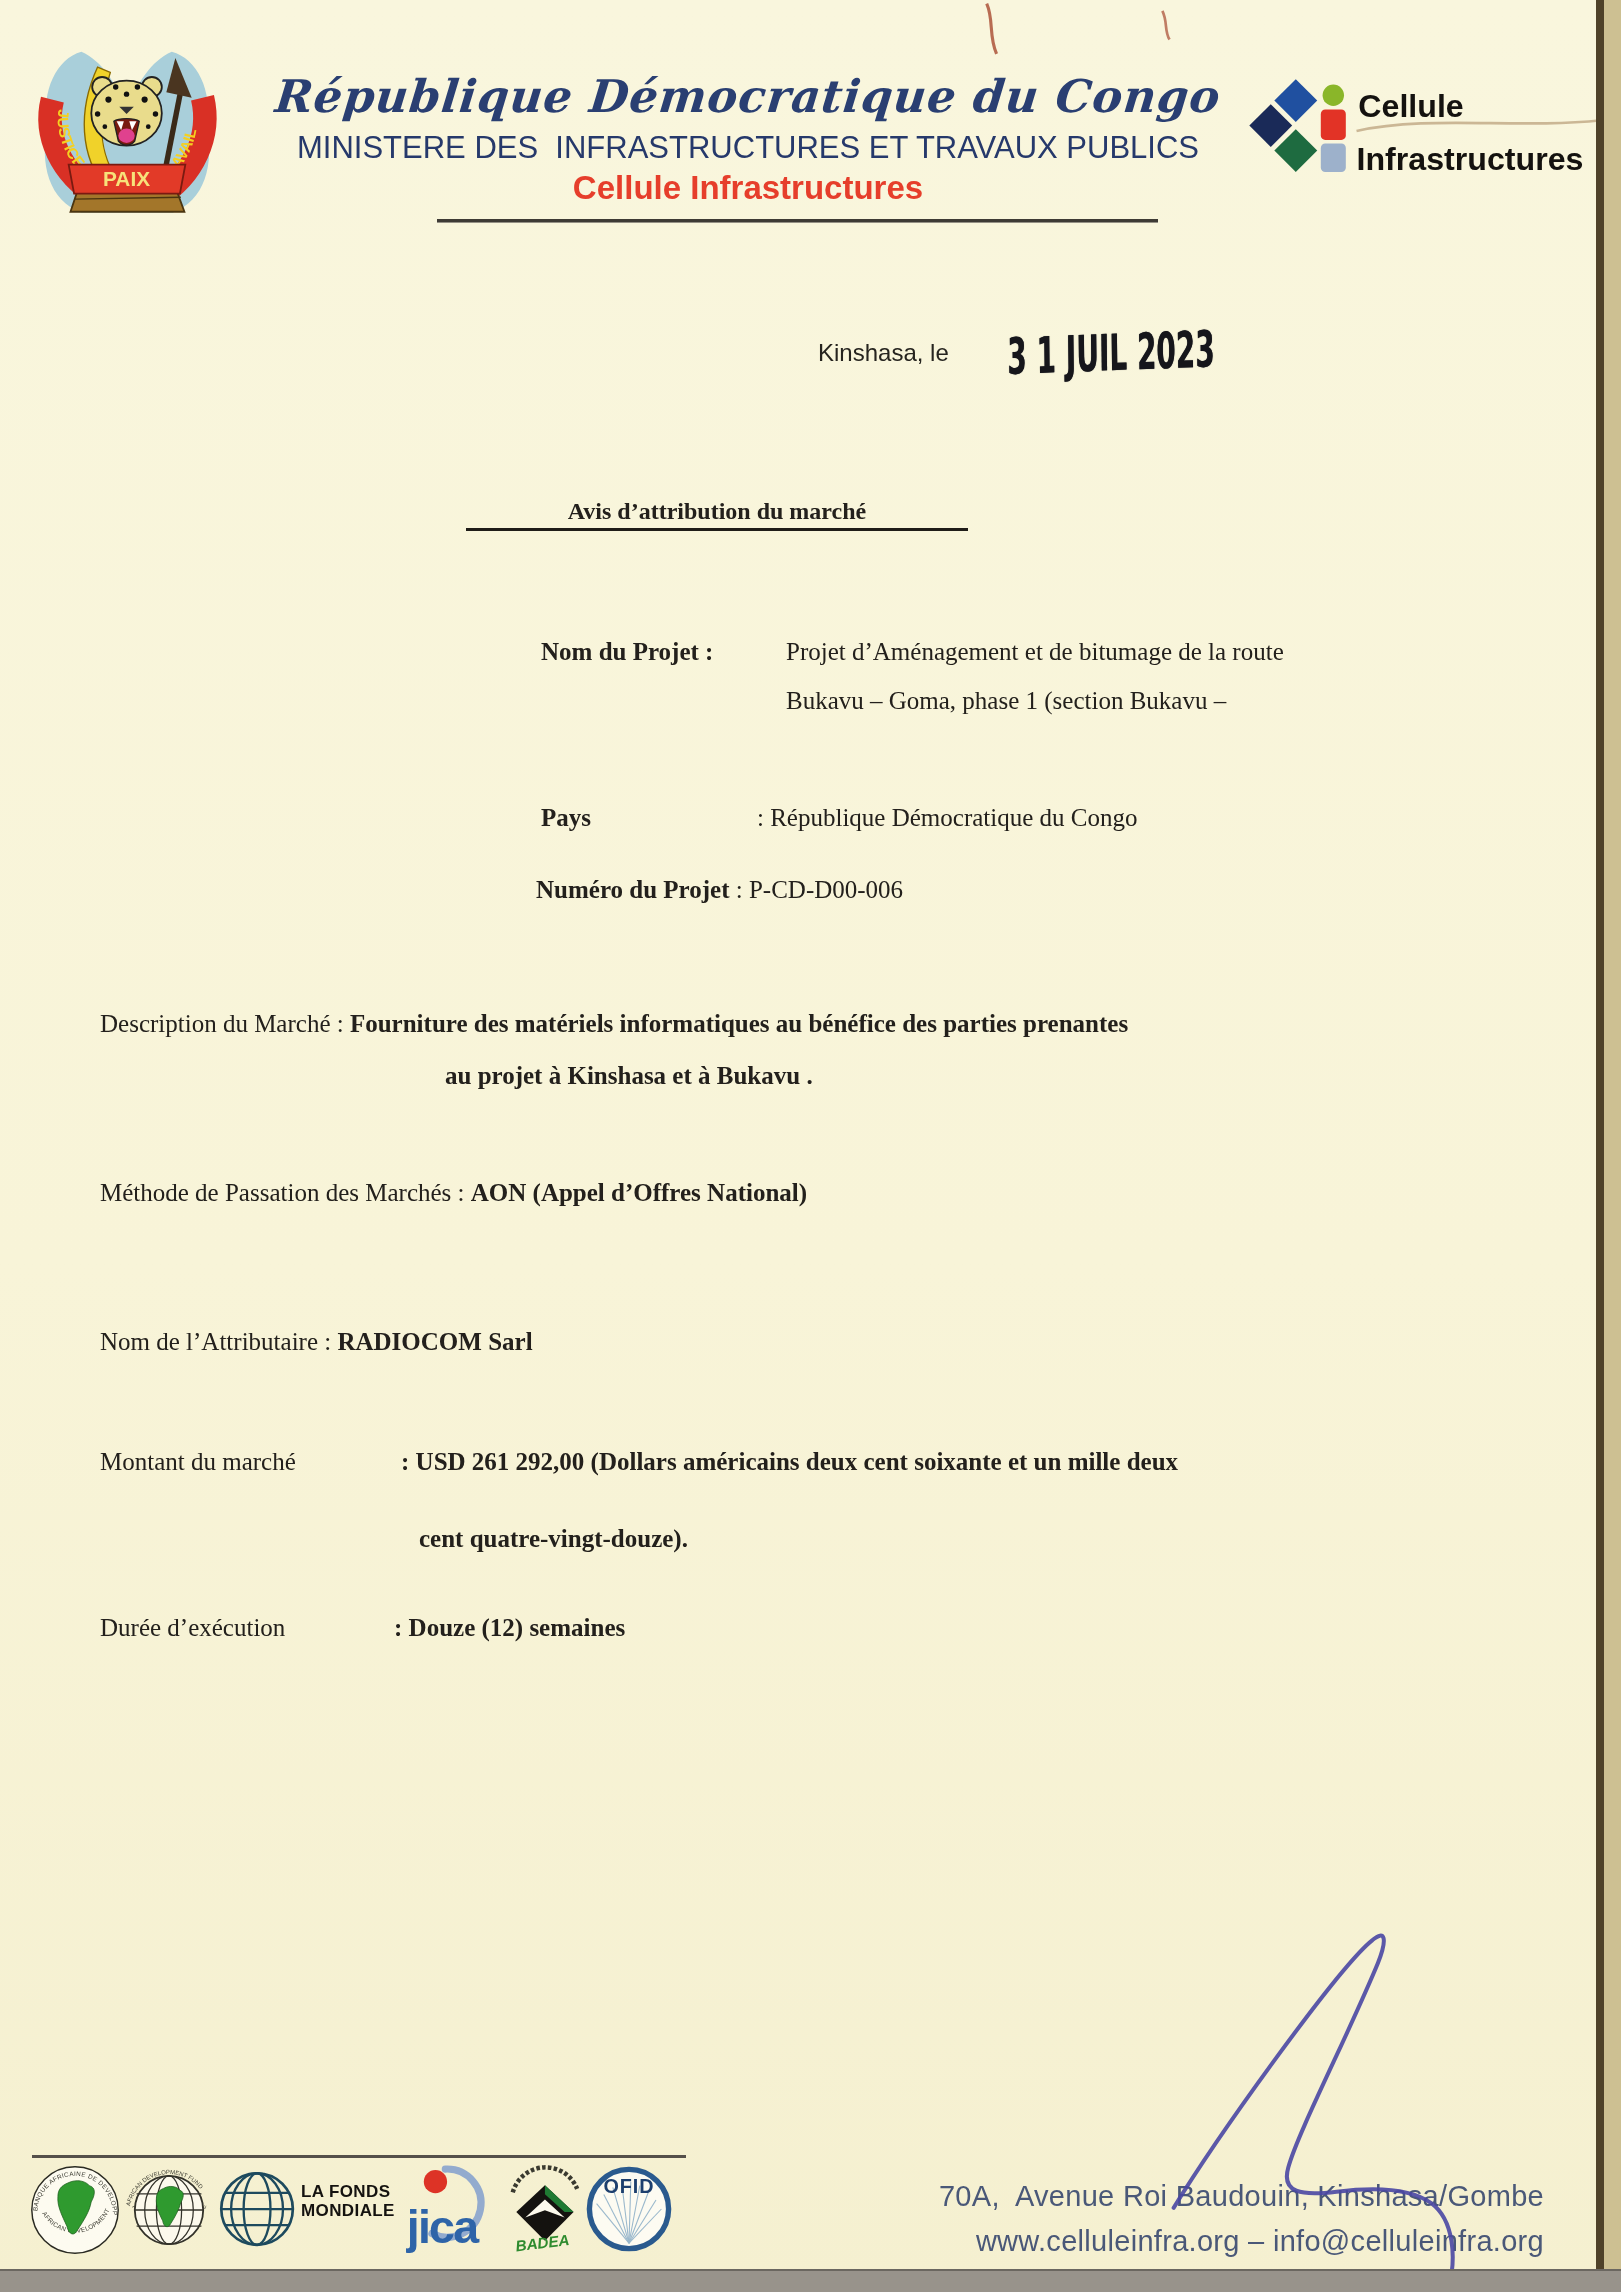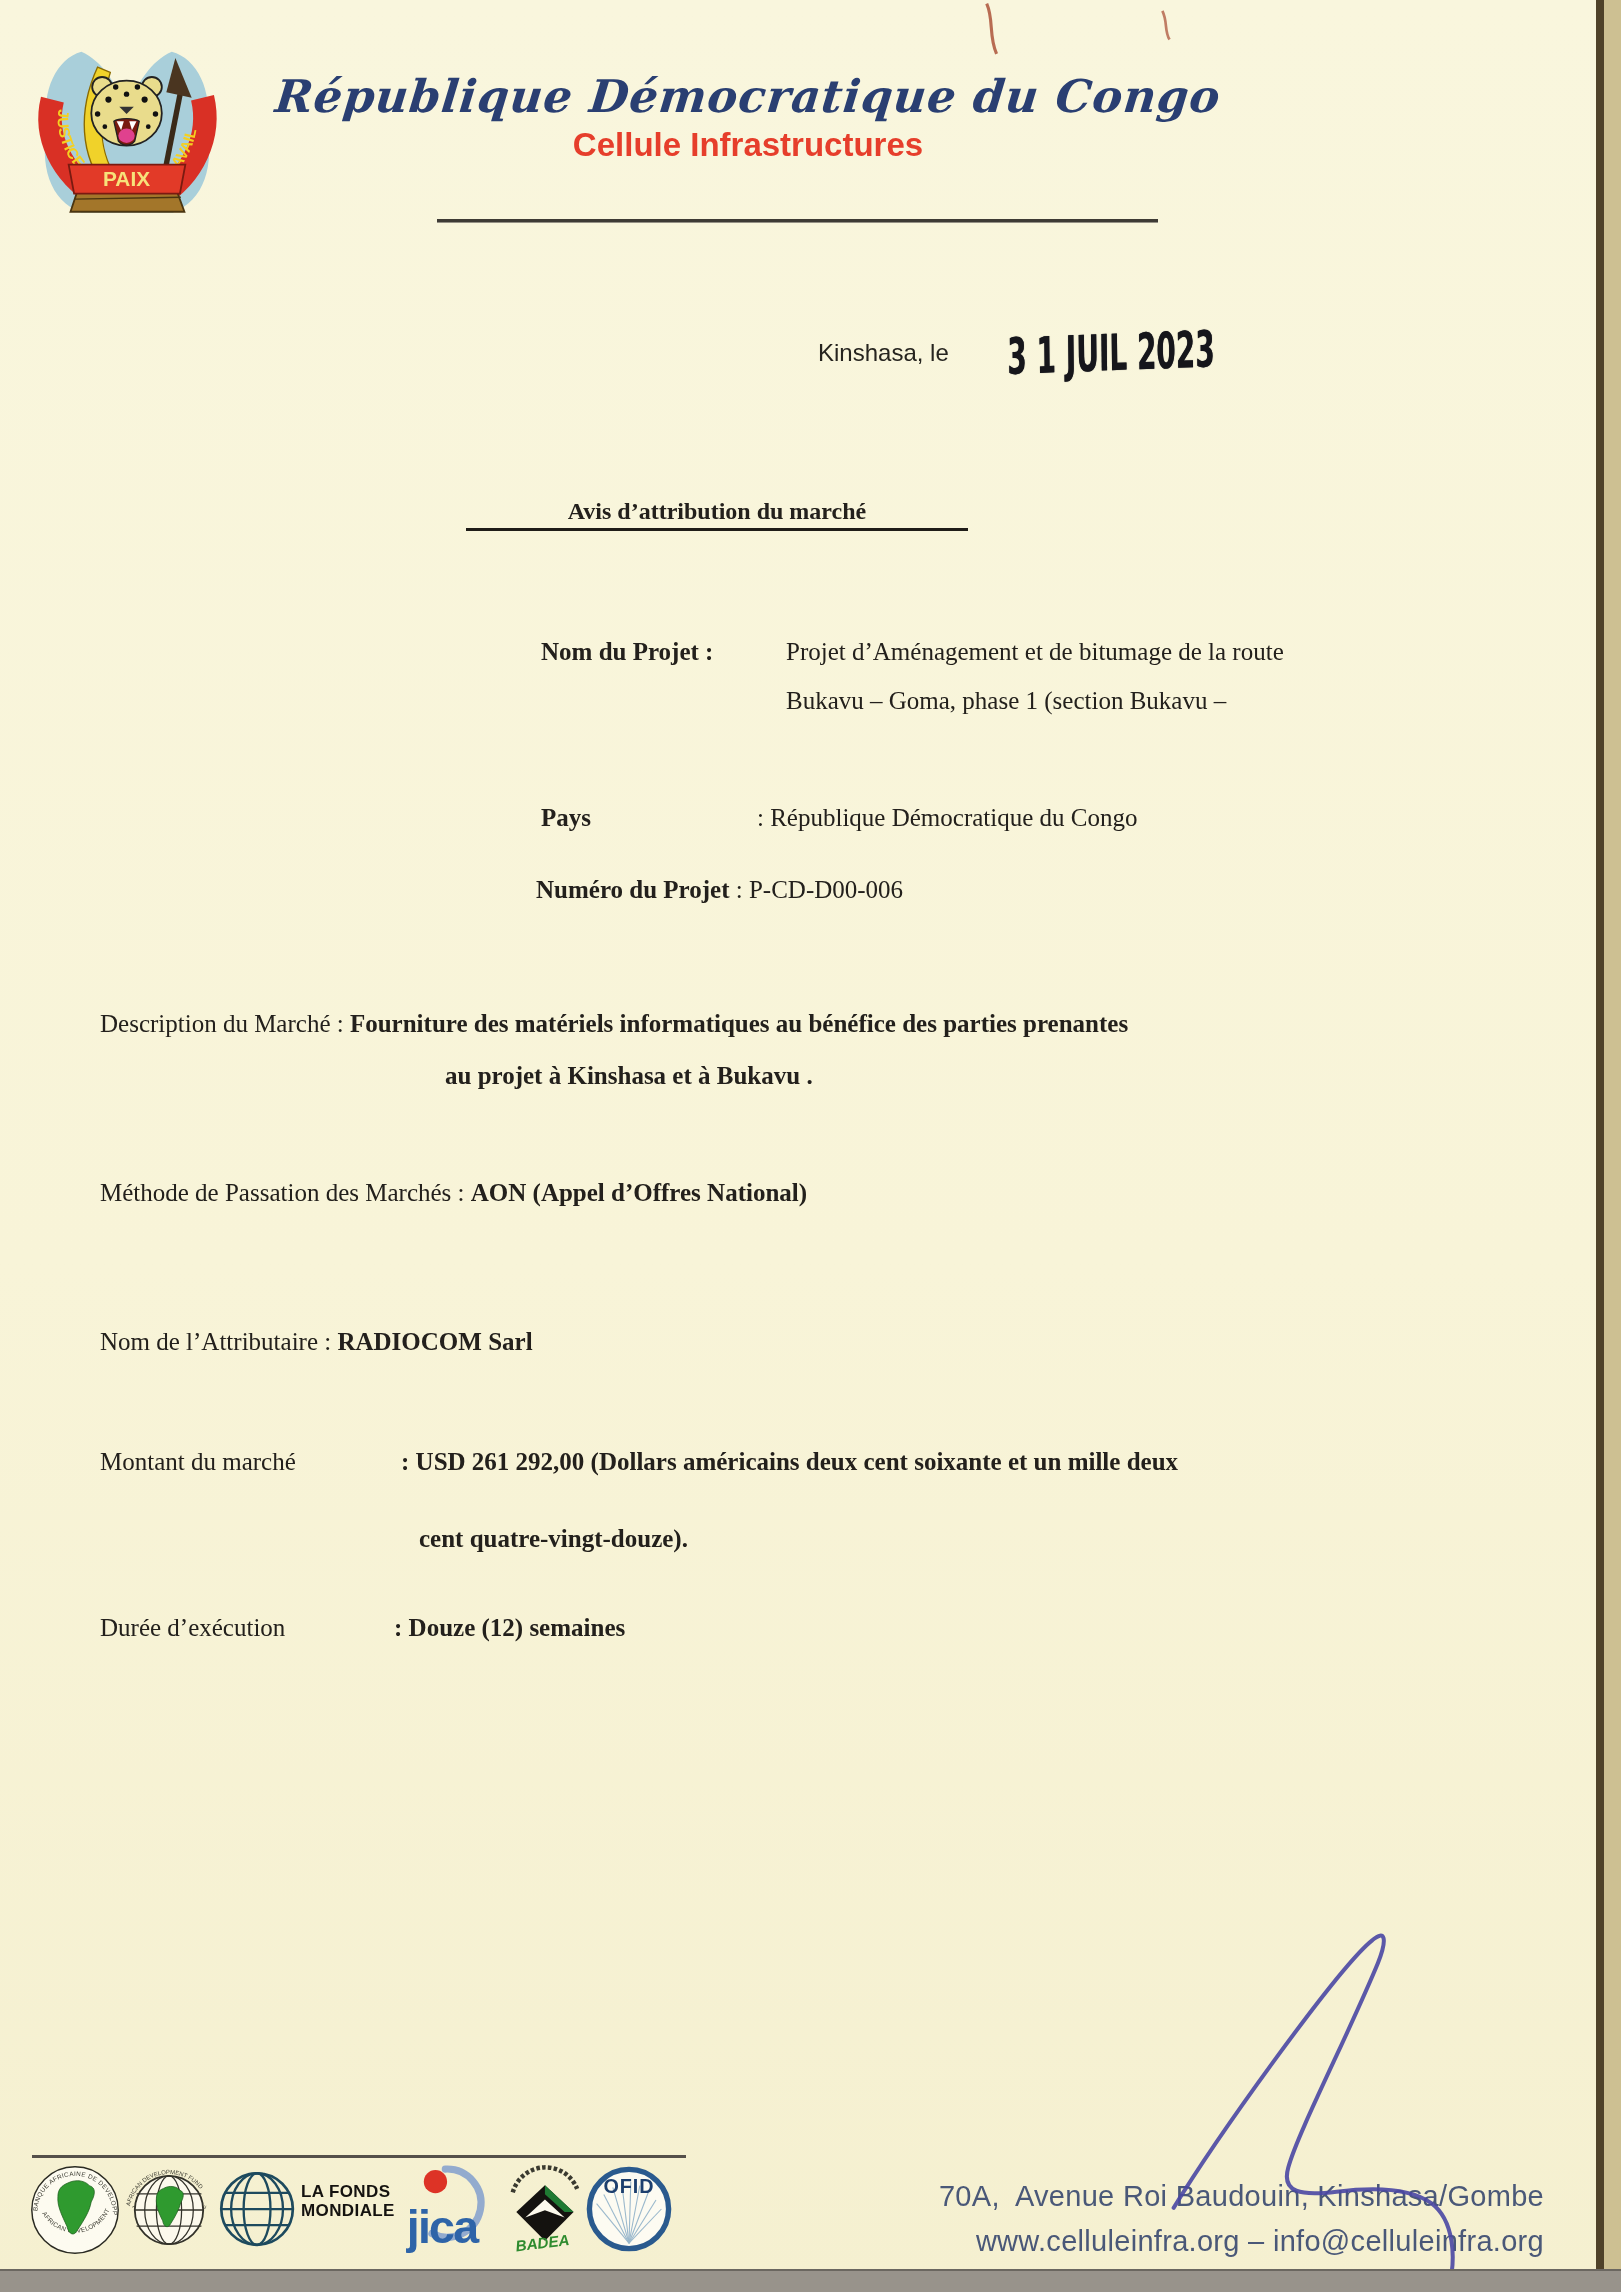--- a/index.html
+++ b/index.html
@@ -91,24 +91,38 @@
 
     <path d="M60,182 L165,182 L176,212 L50,212 Z" fill="#a3762a" stroke="#4a3510" stroke-width="2"></path>
     <path d="M55,198 L172,196" stroke="#4a3510" stroke-width="1.5" fill="none"></path>
 
     <path d="M48,160 L177,160 L171,192 L54,192 Z" fill="#e23a28" stroke="#7a1a10" stroke-width="2"></path>
     <text x="112" y="184" text-anchor="middle" font-family="Liberation Sans" font-size="23" font-weight="bold" fill="#f7e27a">PAIX</text>
   </svg>
 
   <div class="abs hdr-center">
     <div class="hdr-script">République Démocratique du Congo</div>
+    <div class="hdr-ministry pre">MINISTERE DES  INFRASTRUCTURES ET TRAVAUX PUBLICS</div>
     <div class="hdr-unit">Cellule Infrastructures</div>
   </div>
   <div class="abs hdr-rule"></div>
 
+  <div class="abs" style="left:1249px;top:72px;width:358px;height:134px">
+    <svg width="358" height="134" viewBox="0 0 400 150">
+      <polygon points="52,8 76,32 52,56 28,32" fill="#2050a0"></polygon>
+      <polygon points="24,36 48,60 24,84 0,60" fill="#1a2a58"></polygon>
+      <polygon points="52,64 76,88 52,112 28,88" fill="#1e6b40"></polygon>
+      <circle cx="94" cy="26" r="12" fill="#8ab629"></circle>
+      <rect x="80" y="42" width="28" height="34" rx="5" fill="#e23326"></rect>
+      <rect x="80" y="80" width="28" height="32" rx="5" fill="#9db1cb"></rect>
+      <path d="M120,66 C200,48 300,64 394,54" stroke="#cbb795" stroke-width="3" fill="none"></path>
+      <text x="122" y="50" font-family="Liberation Sans" font-size="36" font-weight="bold" fill="#14120f">Cellule</text>
+      <text x="120" y="110" font-family="Liberation Sans" font-size="36" font-weight="bold" fill="#14120f">Infrastructures</text>
+    </svg>
+  </div>
 
   <span class="abs date-place">Kinshasa, le</span>
   <span class="abs date-stamp">3 1 JUIL 2023</span>
 
   <div class="abs doc-title">Avis d’attribution du marché</div>
 
   <span class="abs t b" style="left:541px;top:627px">Nom du Projet :</span>
   <div class="abs t" style="left:786px;top:627px">
     <div>Projet d’Aménagement et de bitumage de la route</div>
     <div>Bukavu – Goma, phase 1 (section Bukavu –</div>

